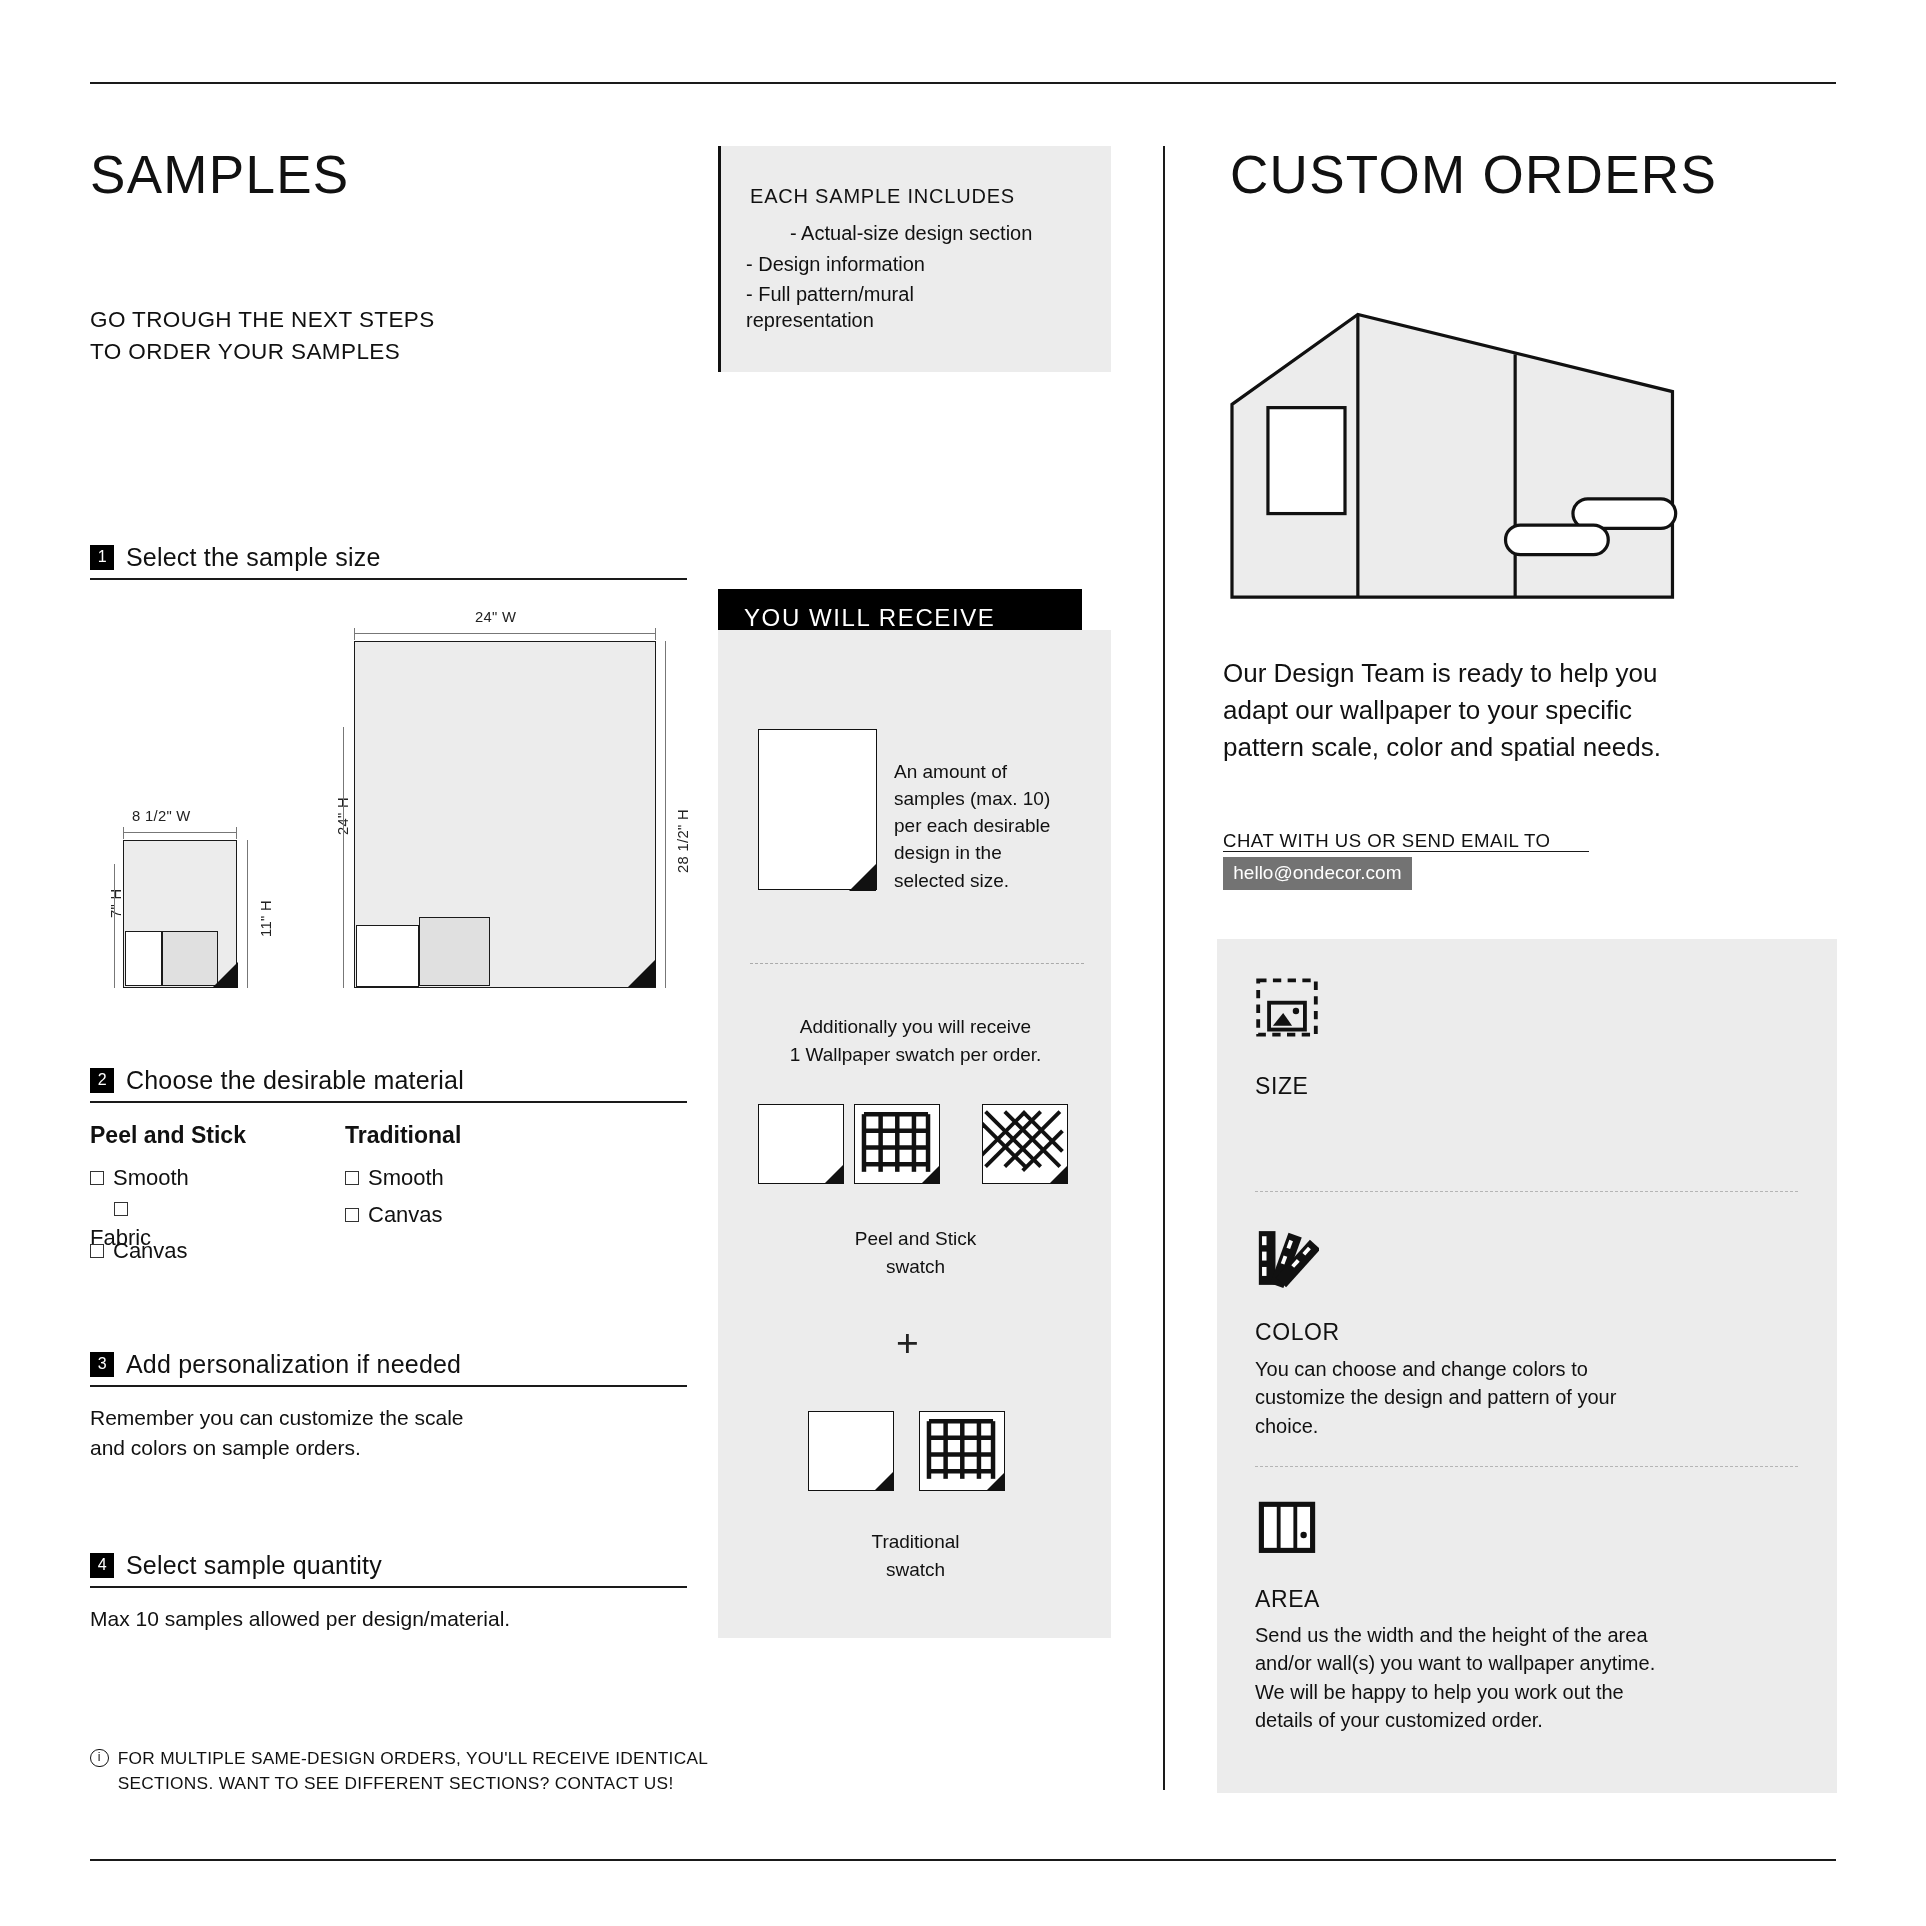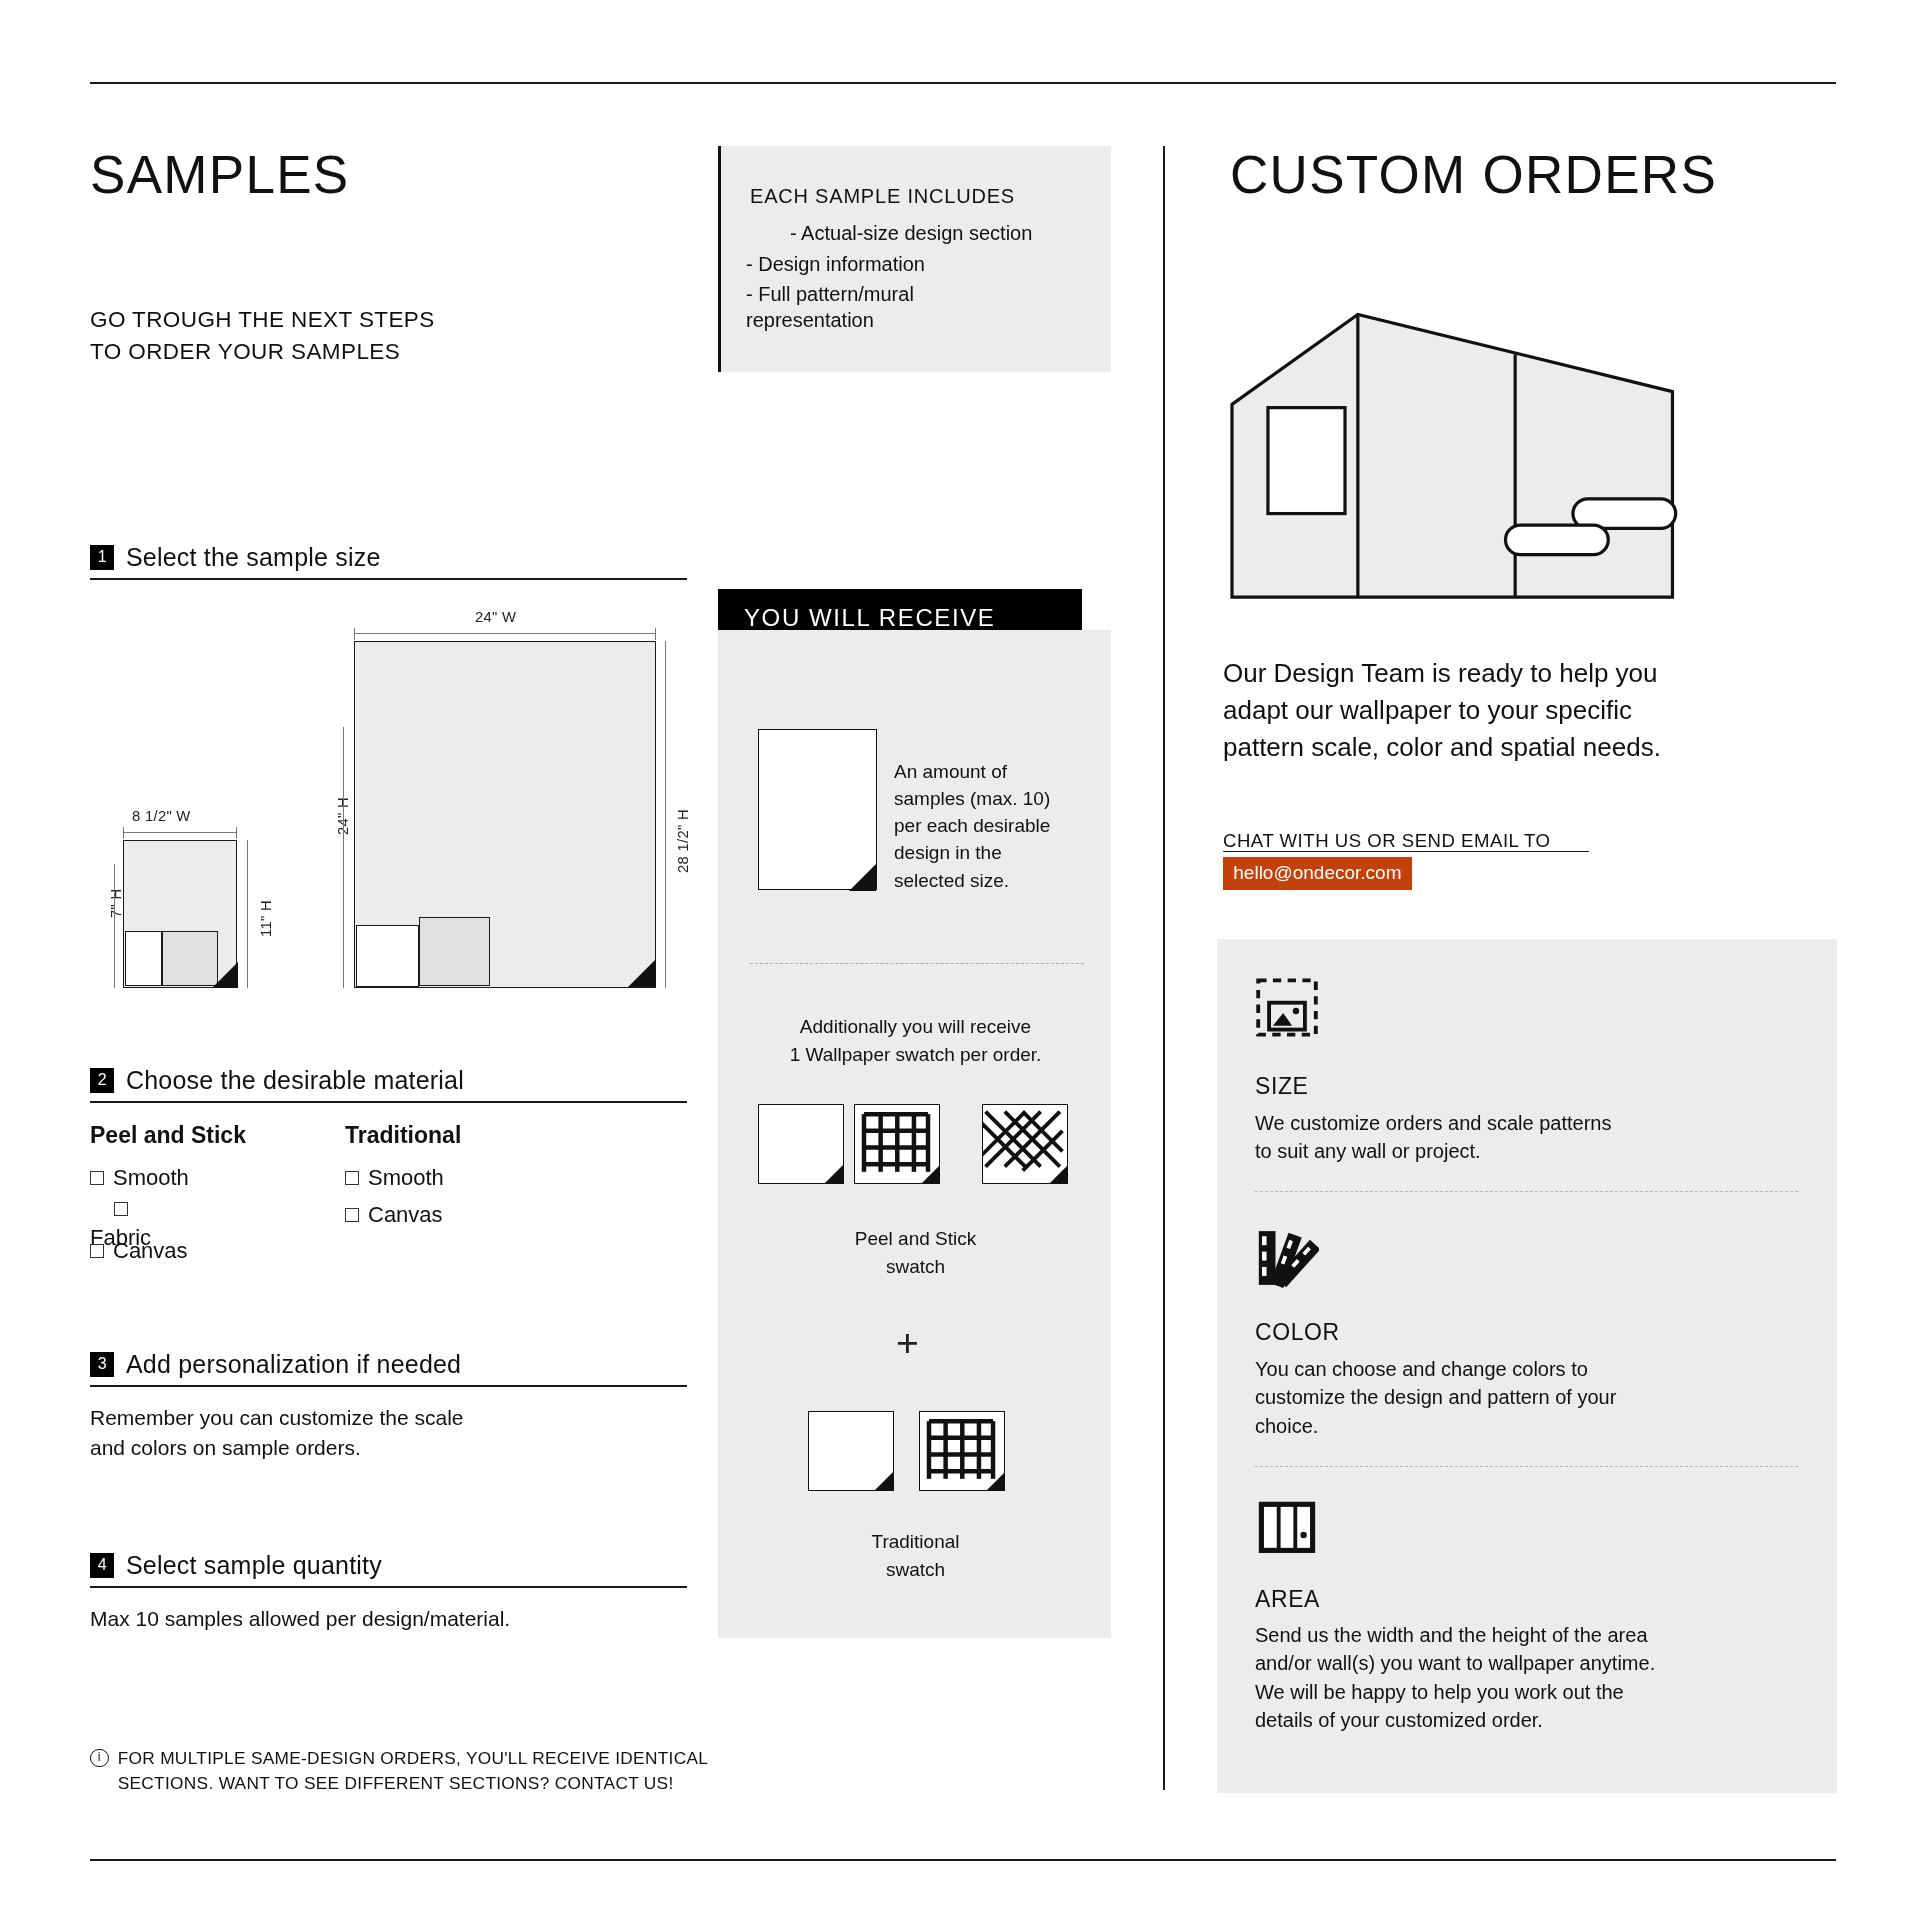--- a/index.html
+++ b/index.html
@@ -275,21 +275,21 @@
     letter-spacing: 0.5px;
     color: #111;
   }
   .chat-underline {
     position: absolute;
     height: 1.3px;
     background: #1a1a1a;
   }
   .email-pill {
     position: absolute;
-    background: #c2410c;
+    background: #737373;
     color: #fff;
     font-size: 19px;
     padding: 5.1px 10.3px 6.4px 10.3px;
     box-sizing: border-box;
     white-space: nowrap;
   }
   .feature-panel {
     position: absolute;
     background: #ececec;
   }
@@ -537,22 +537,20 @@
 
   <svg class="feat-icon" style="left:1255px; top:977px;" width="64" height="61" viewBox="0 0 100 95">
     <g stroke="#111" stroke-width="6" fill="none" stroke-dasharray="13 10">
       <rect x="5" y="5" width="90" height="85"></rect>
     </g>
     <rect x="22" y="40" width="56" height="42" fill="none" stroke="#111" stroke-width="6"></rect>
     <polygon points="28,76 44,56 58,76" fill="#111"></polygon>
     <circle cx="64" cy="53" r="5" fill="#111"></circle>
   </svg>
   <div class="feat-title" style="left:1255px; top:1073px;">SIZE</div>
-  <div class="feat-text" style="left:1255px; top:1109px; white-space:pre-line;">We customize orders and scale patterns
-to suit any wall or project.</div>
   <div class="feat-sep" style="left:1255px; top:1191px; width:543px;"></div>
 
   <svg class="feat-icon" style="left:1255px; top:1226px;" width="64" height="64" viewBox="0 0 100 100">
     <rect x="6" y="8" width="26" height="84" fill="#111"></rect>
     <rect x="11" y="16" width="7" height="14" fill="#fff"></rect>
     <rect x="11" y="40" width="7" height="14" fill="#fff"></rect>
     <rect x="11" y="64" width="7" height="14" fill="#fff"></rect>
     <g transform="rotate(20 38 50)">
         <rect x="38" y="8" width="22" height="84" fill="#111"></rect>
         <rect x="43" y="18" width="6" height="13" fill="#fff"></rect>

